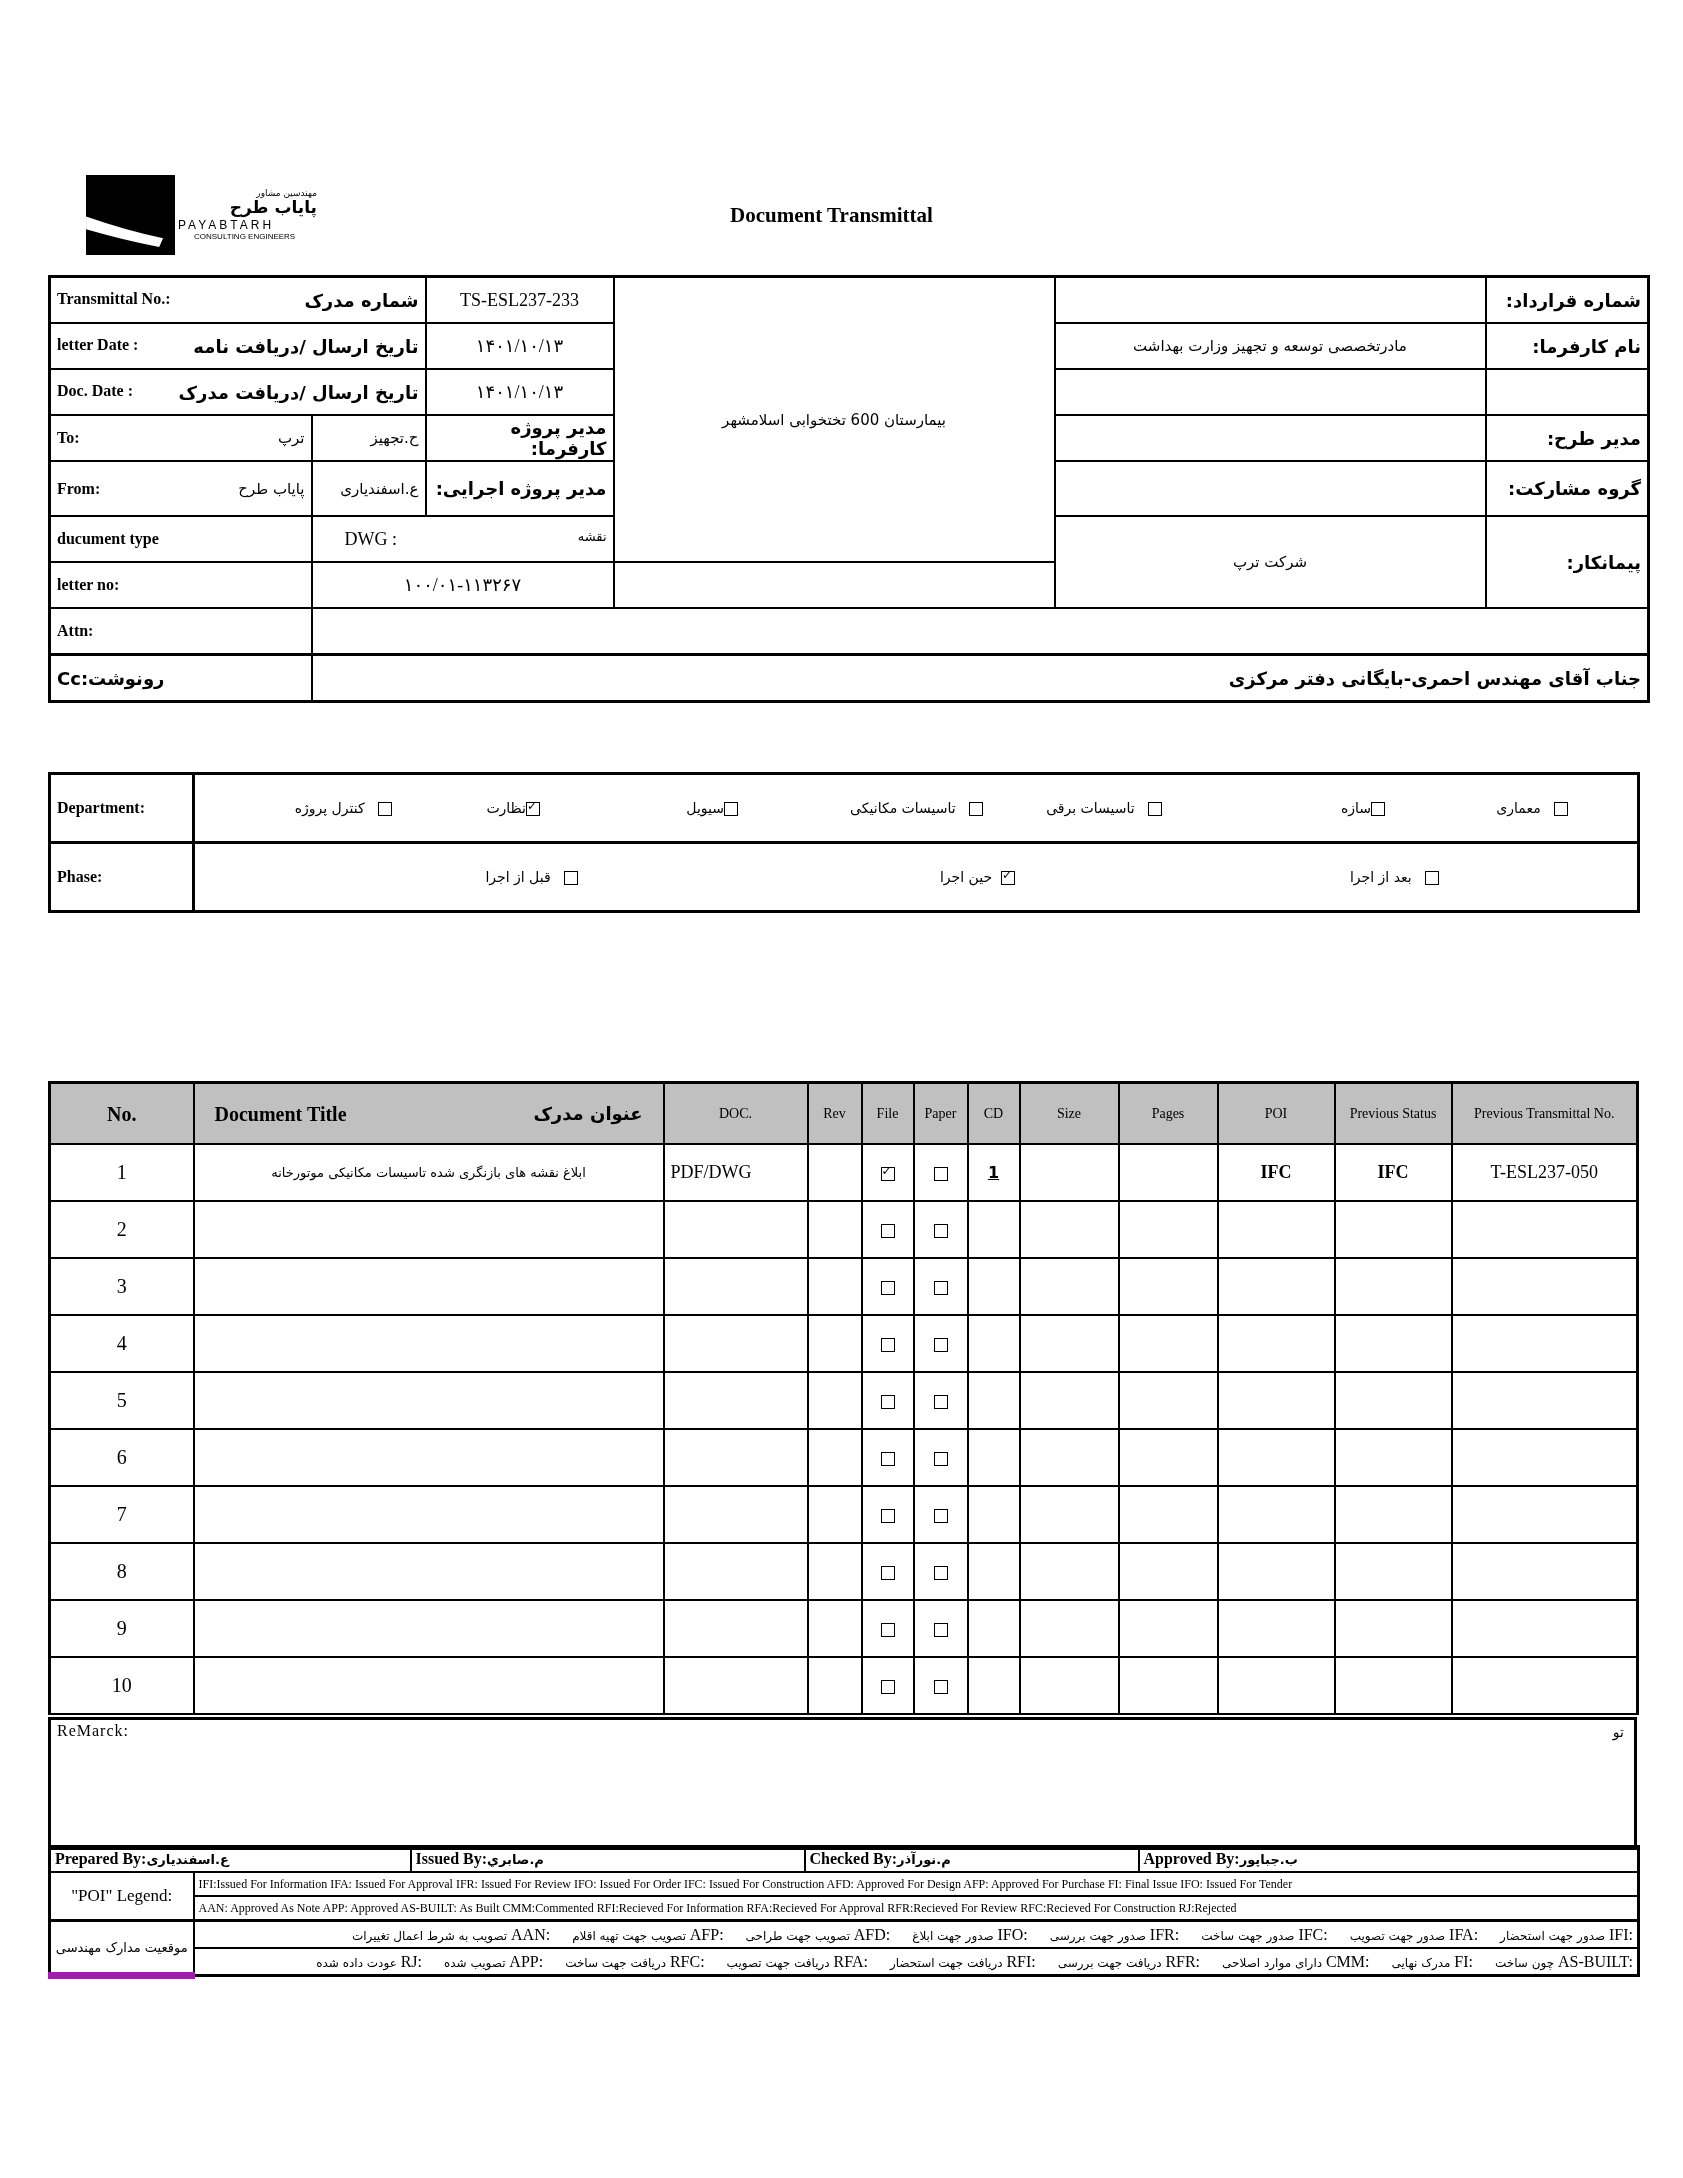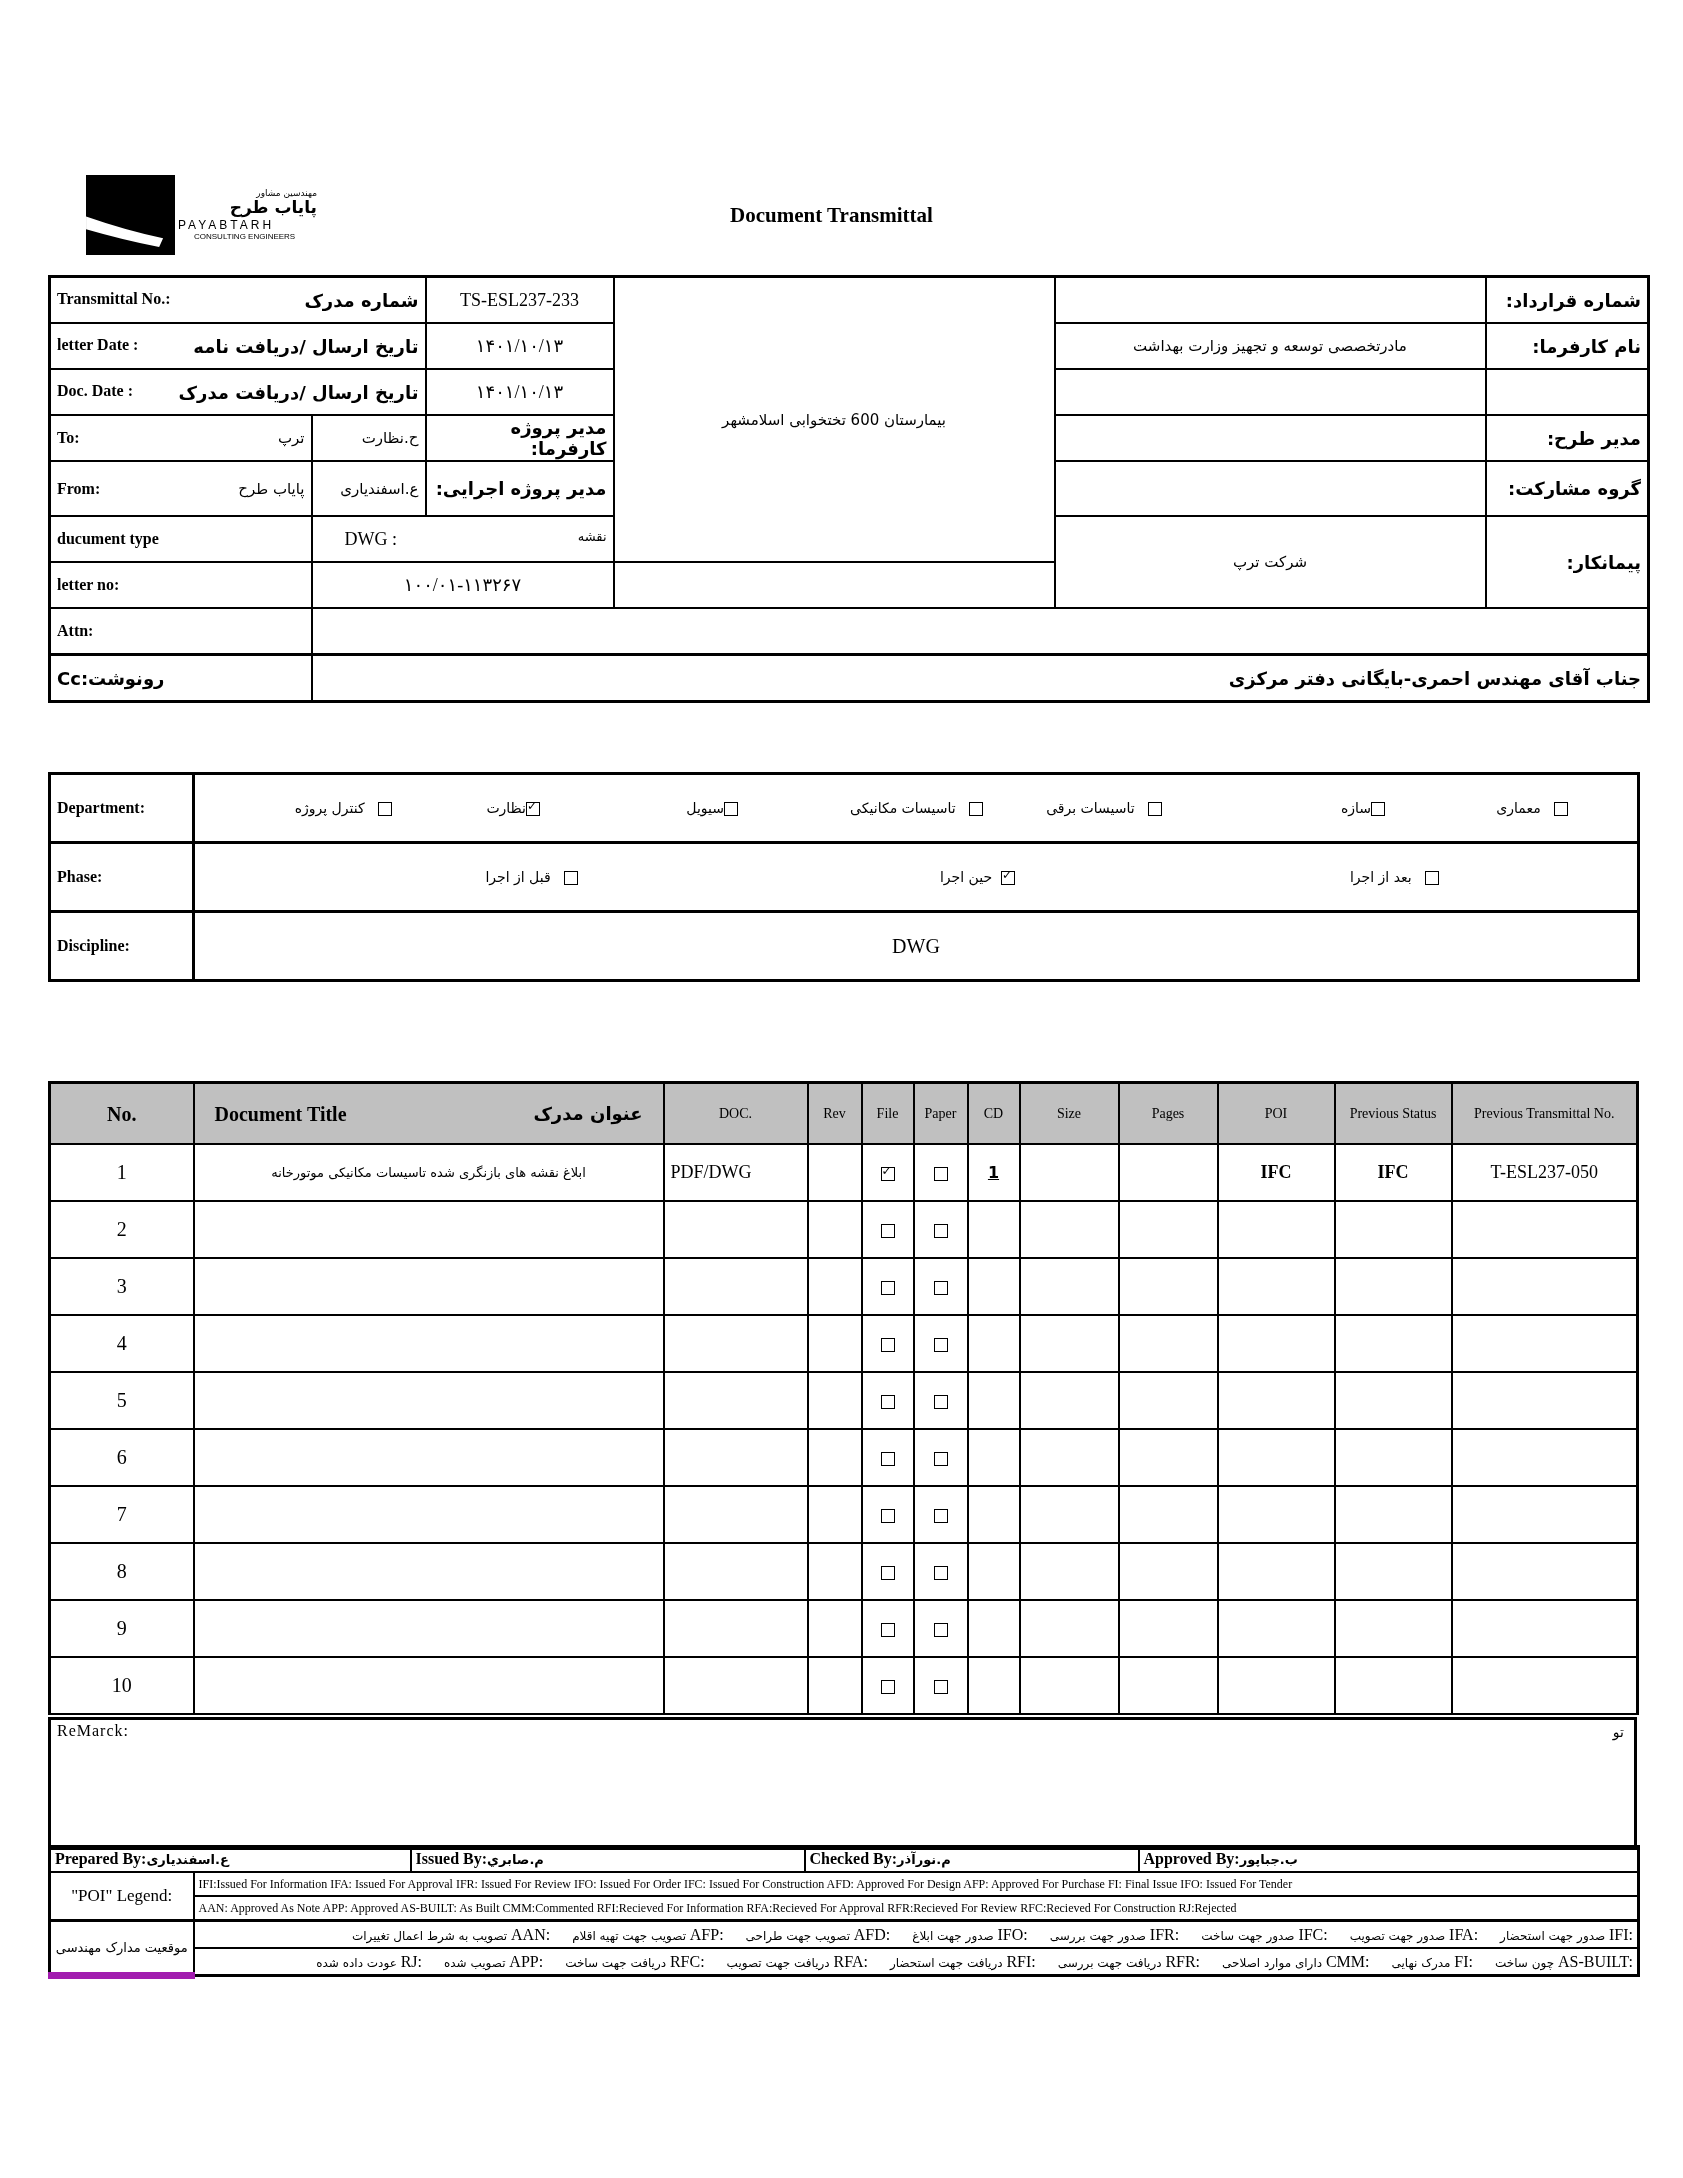--- a/index.html
+++ b/index.html
@@ -111,21 +111,21 @@
     </td>
     <td class="val-en" style="text-align:center">۱۴۰۱/۱۰/۱۳</td>
     <td></td>
     <td></td>
   </tr>
   <tr>
     <td>
       <span class="lbl-en">To:</span>
       <span class="val-fa" style="float:right">ترپ</span>
     </td>
-    <td class="val-fa" style="text-align:right">ح.نظارت</td>
+    <td class="val-fa" style="text-align:right">ح.تجهیز</td>
     <td class="lbl-fa">مدیر پروژه کارفرما:</td>
     <td></td>
     <td class="lbl-fa">مدیر طرح:</td>
   </tr>
   <tr>
     <td style="height:53px">
       <span class="lbl-en">From:</span>
       <span class="val-fa" style="float:right">پایاب طرح</span>
     </td>
     <td class="val-fa" style="text-align:right">ع.اسفندیاری</td>
@@ -182,24 +182,20 @@
   </tr>
   <tr>
     <td class="lbl-en">Phase:</td>
     <td style="padding:0">
       <div class="optrow" style="height:66px">
         <span class="opt" style="right:198px"><span class="cb"></span>&nbsp;&nbsp;&nbsp;<span>بعد از اجرا</span></span>
         <span class="opt" style="right:622px"><span class="cb checked"></span>&nbsp;&nbsp;<span>حین اجرا</span></span>
         <span class="opt" style="right:1059px"><span class="cb"></span>&nbsp;&nbsp;&nbsp;<span>قبل از اجرا</span></span>
       </div>
     </td>
-  </tr>
-  <tr>
-    <td class="lbl-en">Discipline:</td>
-    <td style="text-align:center;font-size:20px">DWG</td>
   </tr>
 </tbody>
   </table>
 
 <table id="docs-table">
   <colgroup>
     <col style="width:144px">
       <col style="width:470px">
       <col style="width:144px">
       <col style="width:54px">

